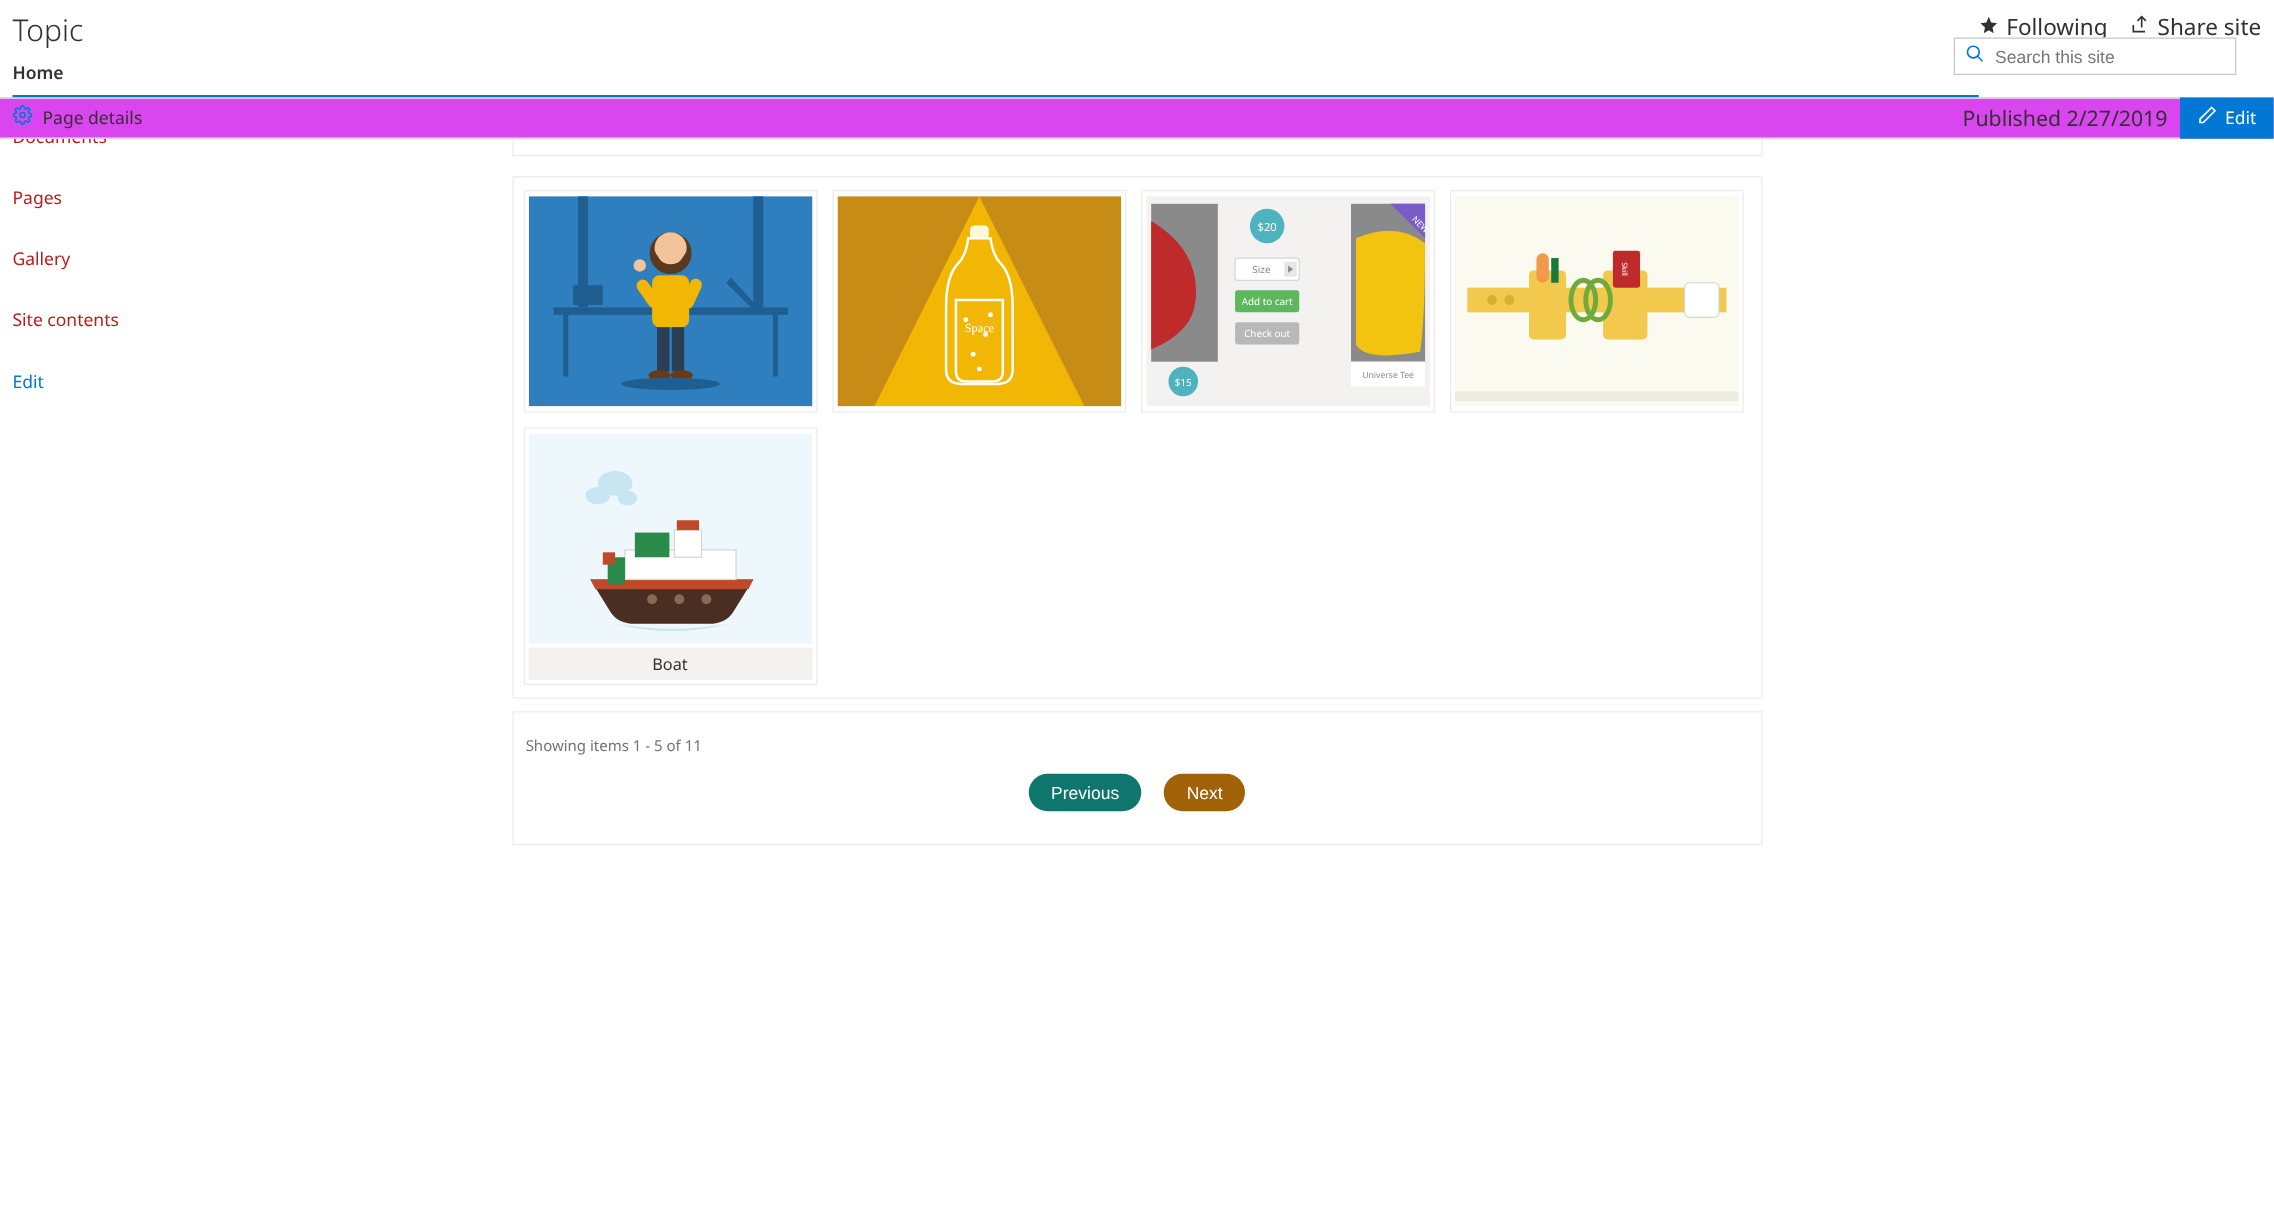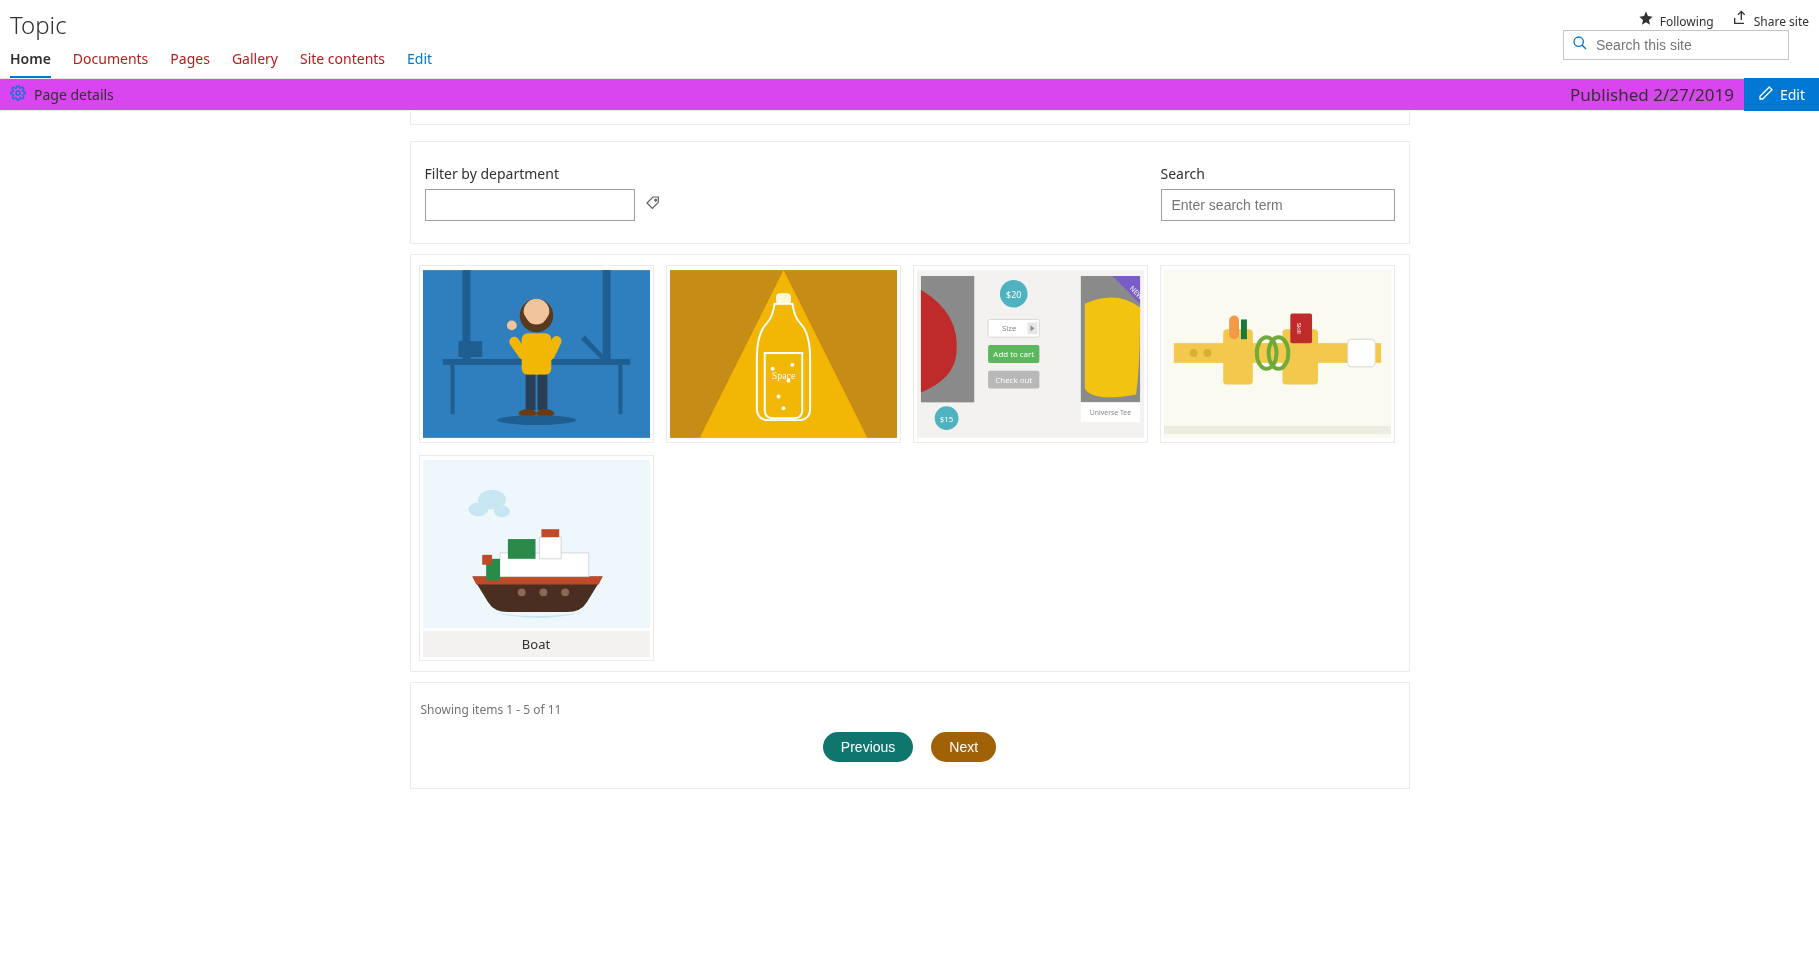--- a/index.html
+++ b/index.html
@@ -9,26 +9,26 @@
     color: #323130;
     background: #ffffff;
     overflow: hidden;
   }
   .page { width: 1819px; height: 966px; position: relative; }
 
   
   .header { display: flex; align-items: flex-start; padding: 8px 10px 0 10px; }
   .title-block { flex: 1; }
   .site-title { font-size: 24px; font-weight: 300; color: #323130; margin-bottom: 2px; }
-  .top-nav { display: flex; gap: 22px; padding: 6px 0 0 0; }
+  .top-nav { display: flex; gap: 22px; padding: 6px 0 0 0; flex-direction: column; }
   .top-nav a { color: #b91c1c; text-decoration: none; font-size: 14px; padding-bottom: 8px; }
   .top-nav a.active { color: #323130; border-bottom: 2px solid #0078d4; font-weight: 600; }
   .top-nav a.edit-link { color: #0078d4; }
   .header-actions { display: flex; align-items: center; gap: 18px; margin-top: 2px; }
-  .hdr-btn { display: inline-flex; align-items: flex-end; gap: 6px; color: #323130; cursor: pointer; font-size: 12px; }
+  .hdr-btn { display: inline-flex; align-items: flex-start; gap: 6px; color: #323130; cursor: pointer; font-size: 18px; }
   .hdr-btn svg { width: 16px; height: 16px; }
   .search-box { position: absolute; right: 30px; top: 30px; width: 226px; height: 30px; border: 1px solid #c8c6c4; display: flex; align-items: center; padding: 0 8px; background: #fff; }
   .search-box svg { width: 16px; height: 16px; color: #0078d4; flex: 0 0 auto; }
   .search-box input { border: none; outline: none; flex: 1; margin-left: 8px; font-size: 14px; color: #323130; }
 
   
   .command-bar { position: absolute; top: 78px; left: 0; right: 0; height: 33px; background: #d946ef; border-top: 1px solid #edebe9; border-bottom: 1px solid #edebe9; display: flex; align-items: center; padding: 0 10px; }
   .cmd-left { display: inline-flex; align-items: center; gap: 8px; cursor: pointer; }
   .cmd-left svg { width: 16px; height: 16px; color: #0078d4; }
   .cmd-right { margin-left: auto; display: flex; align-items: center; gap: 10px; }
@@ -141,40 +141,20 @@
         </span>
         <span>Edit</span>
       </span>
     </div>
   </div>
 
   <div class="canvas">
     <div class="canvas-inner">
       <div class="thin-card"></div>
 
-      <div class="filter-card">
-        <div class="filter-col">
-          <div class="lbl">Filter by department</div>
-          <div class="filter-row">
-            <div class="tag-input"></div>
-            <span class="clear-icon">
-              <span>
-                <svg viewBox="0 0 24 24" fill="none" stroke="#605e5c" stroke-width="1.8">
-                    <path d="M20 11l-9 9-8-8 9-9h8z"></path>
-                    <circle cx="16" cy="8" r="1.3" fill="#605e5c"></circle>
-                  </svg>
-              </span>
-            </span>
-          </div>
-        </div>
-        <div class="filter-col right">
-          <div class="lbl">Search</div>
-          <input class="search-input" type="text" placeholder="Enter search term" style="">
-        </div>
-      </div>
 
       <div class="grid-card">
         <div class="grid">
 
           <div class="tile">
             <svg class="tile-img" viewBox="0 0 230 170">
               <rect width="230" height="170" fill="#2f7fbf"></rect>
               <rect x="40" y="0" width="8" height="90" fill="#1f5e90"></rect>
               <rect x="182" y="0" width="8" height="90" fill="#1f5e90"></rect>
               <rect x="20" y="90" width="190" height="6" fill="#1f5e90"></rect>

